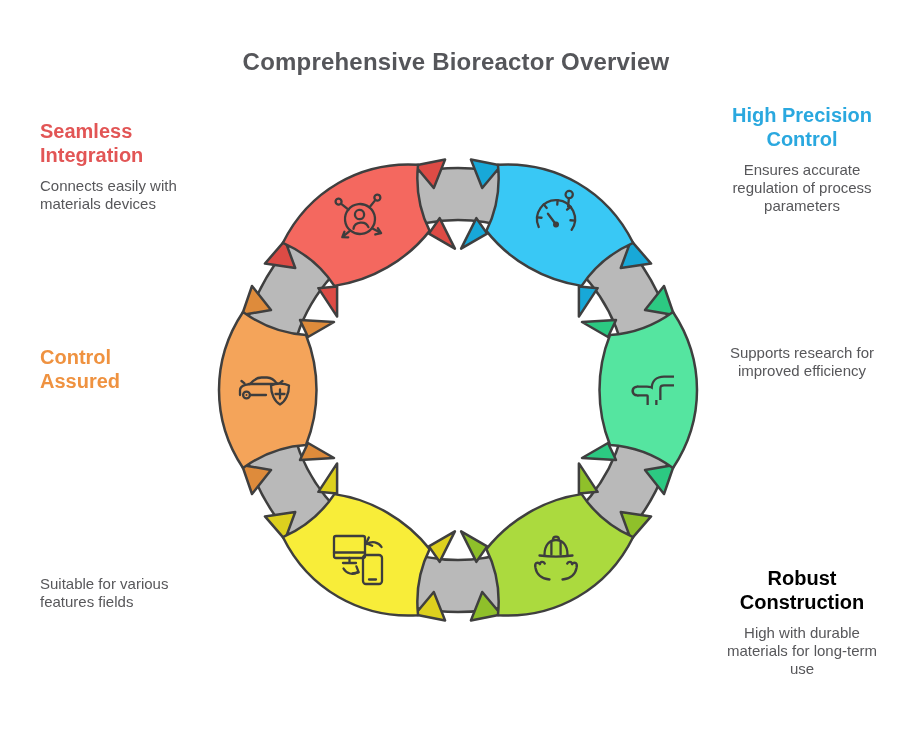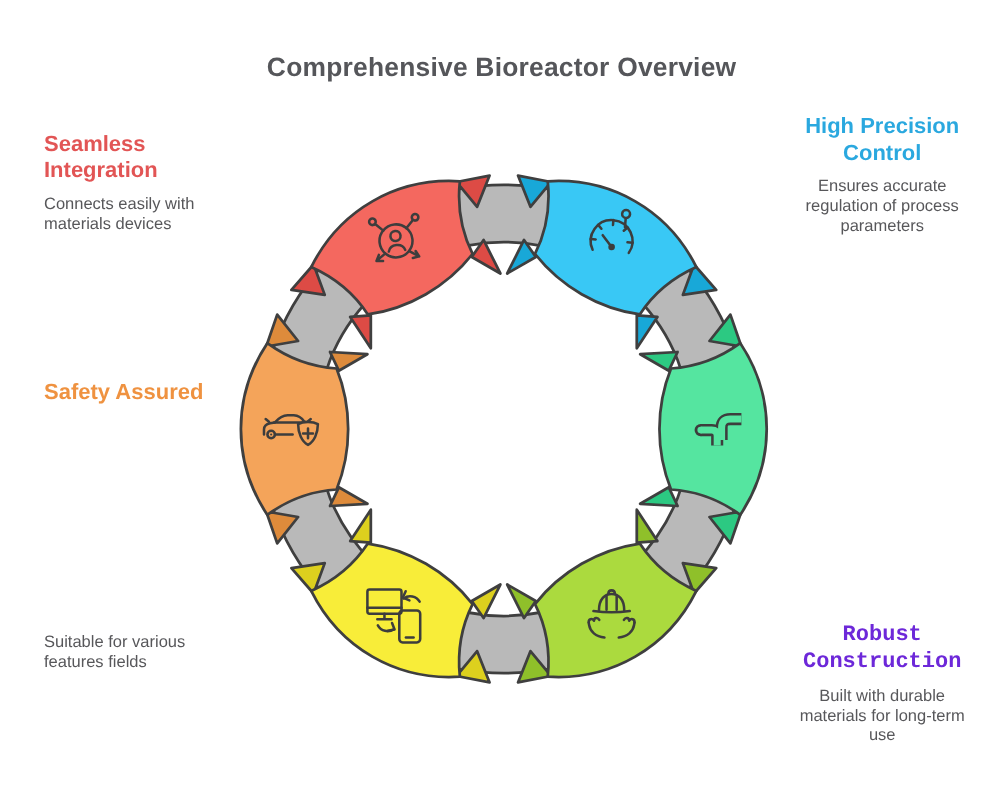--- a/index.html
+++ b/index.html
@@ -137,28 +137,29 @@
     <div class="block-title" style="color: rgb(226, 85, 85);">Seamless Integration</div>
     <div class="block-desc">Connects easily with materials devices</div>
   </div>
 
   <div class="block right" style="left:722px;top:103px;width:160px">
     <div class="block-title" style="color: rgb(42, 168, 223);">High Precision Control</div>
     <div class="block-desc">Ensures accurate regulation of process parameters</div>
   </div>
 
   <div class="block right" style="left:722px;top:334px;width:160px">
+    <div class="block-desc">Supports research for improved efficiency</div>
   </div>
 
   <div class="block right" style="left:722px;top:566px;width:160px">
-    <div class="block-title" style="color: #6d28d9; font-family: Liberation Mono, monospace;">Robust Construction</div>
-    <div class="block-desc">Built with durable materials for long-term use</div>
+    <div class="block-title" style="color: #000000;">Robust Construction</div>
+    <div class="block-desc">High with durable materials for long-term use</div>
   </div>
 
   <div class="block left" style="left:40px;top:565px;width:150px">
     <div class="block-desc">Suitable for various features fields</div>
   </div>
 
   <div class="block left" style="left:40px;top:345px;width:150px">
-    <div class="block-title" style="color: rgb(239, 146, 64);">Safety Assured</div>
+    <div class="block-title" style="color: rgb(239, 146, 64);">Control Assured</div>
   </div>
 
 </div>
 
 </body></html>

